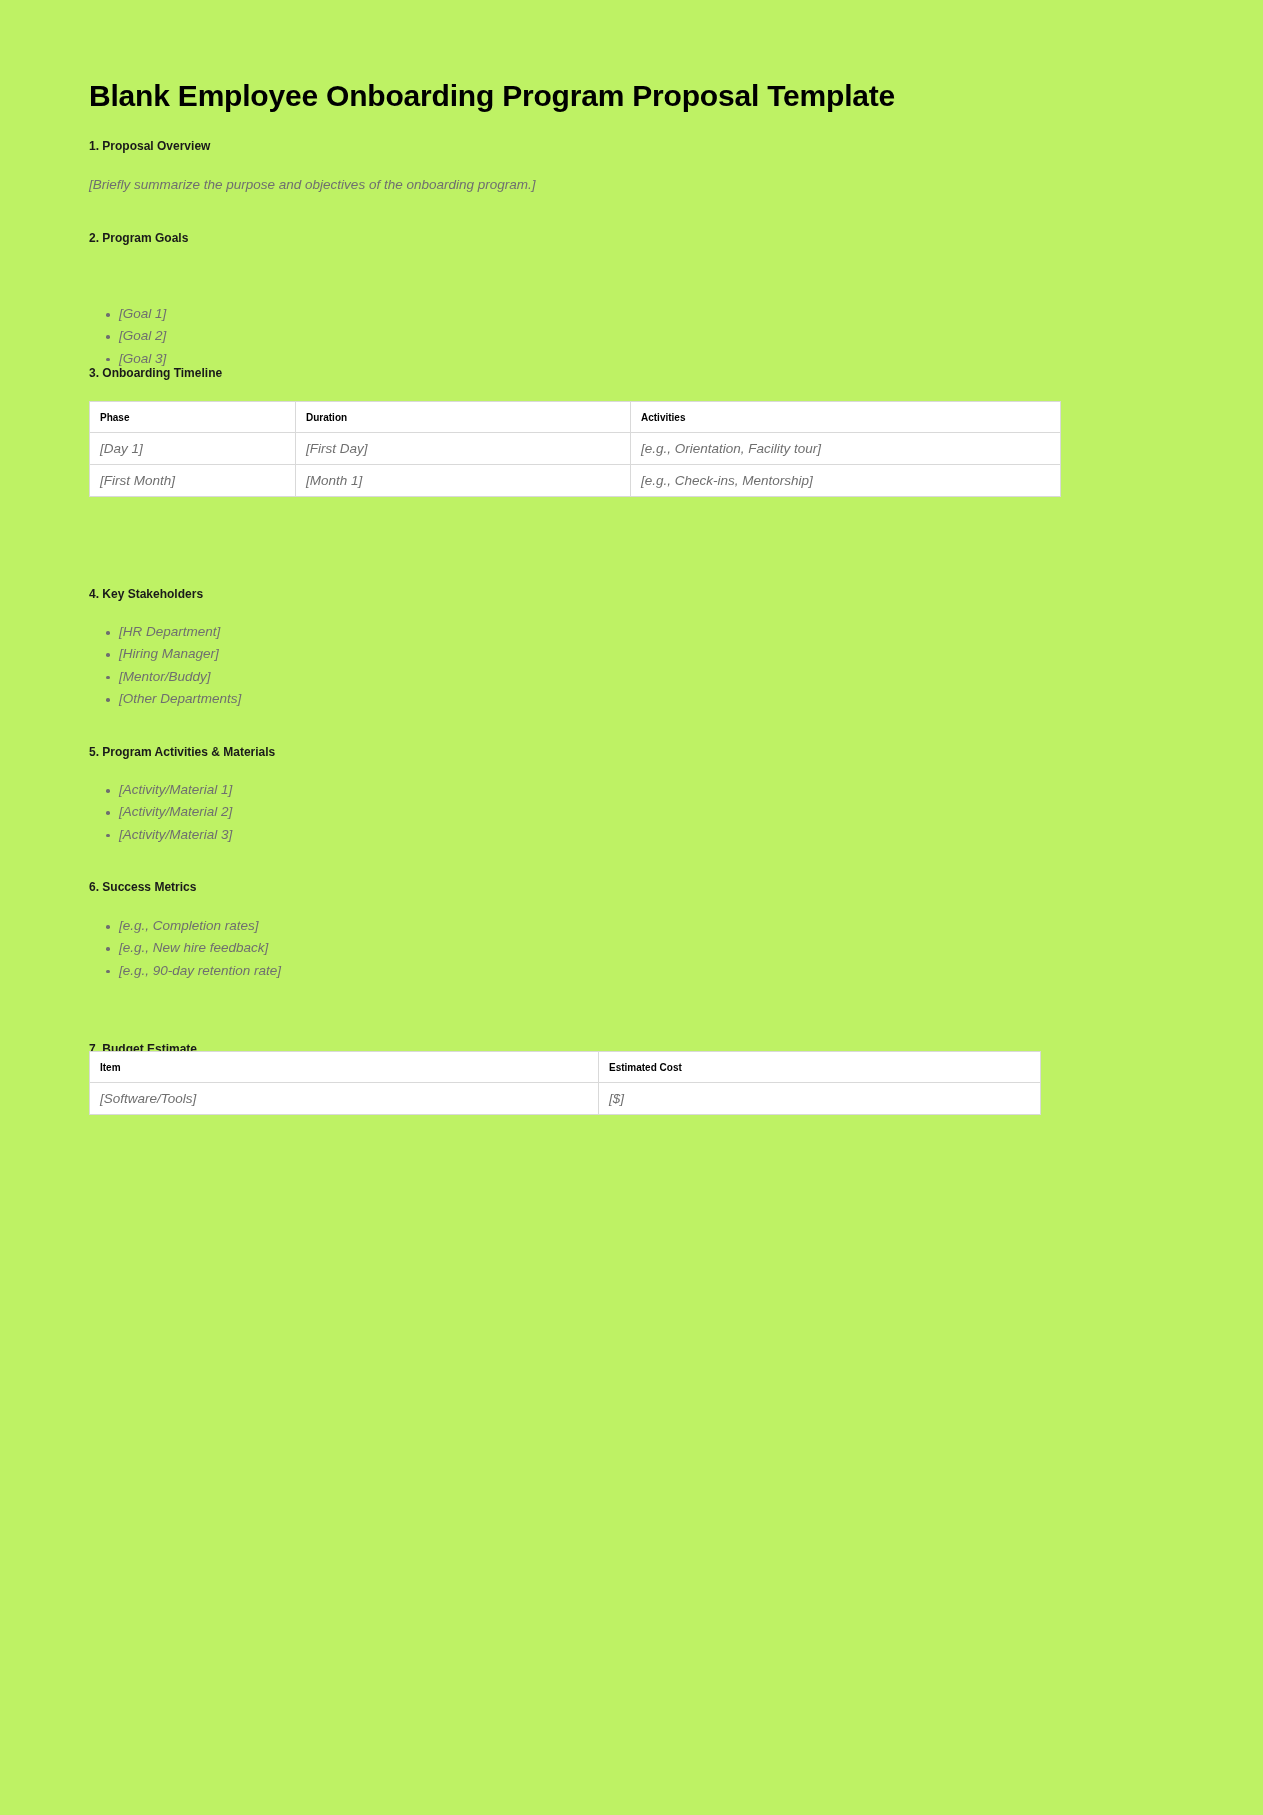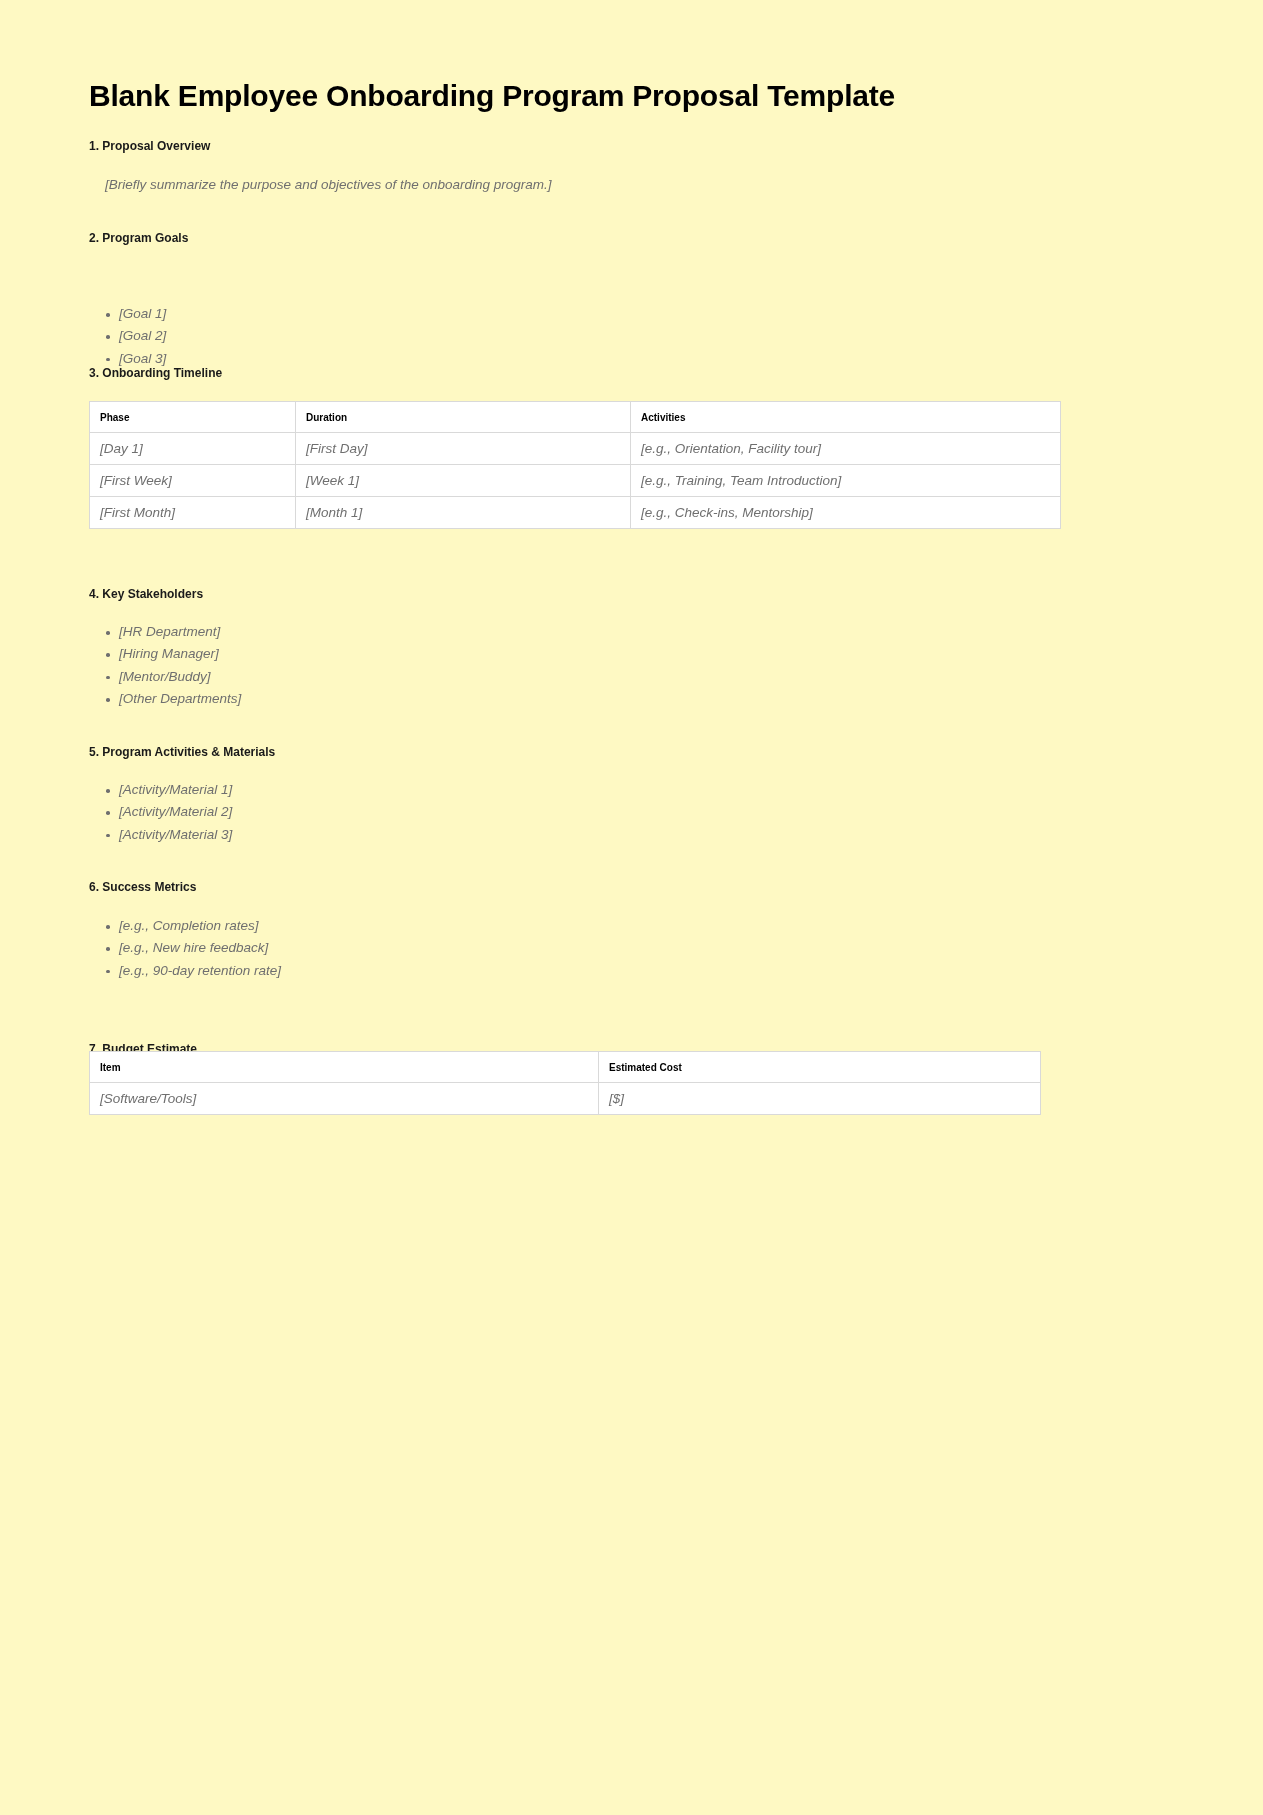--- a/index.html
+++ b/index.html
@@ -10,21 +10,21 @@
   body {
     width: 1263px;
     height: 1815px;
     font-family: "Liberation Sans", sans-serif;
     -webkit-font-smoothing: antialiased;
   }
   .page {
     position: relative;
     width: 1263px;
     height: 1815px;
-    background: #fef9c3;
+    background: #bef264;
     overflow: hidden;
   }
   
   .doc-clip {
     position: absolute;
     left: 0;
     top: 0;
     width: 1263px;
     height: 1128px;
     overflow: hidden;
@@ -57,21 +57,21 @@
     left: 0;
     white-space: nowrap;
   }
   p.para {
     font-size: 13.5px;
     font-style: italic;
     color: #6f6f6f;
     margin: 0;
     padding: 0;
     position: absolute;
-    left: 16px;
+    left: 0;
     white-space: nowrap;
   }
   ul.bullets {
     list-style: none;
     margin: 0;
     padding: 0;
     position: absolute;
     left: 0;
   }
   ul.bullets li {
@@ -165,25 +165,20 @@
             <th class="c3">Activities</th>
           </tr>
         </thead>
         <tbody>
           <tr>
             <td class="c1">[Day 1]</td>
             <td class="c2">[First Day]</td>
             <td class="c3">[e.g., Orientation, Facility tour]</td>
           </tr>
           <tr>
-            <td class="c1">[First Week]</td>
-            <td class="c2">[Week 1]</td>
-            <td class="c3">[e.g., Training, Team Introduction]</td>
-          </tr>
-          <tr>
             <td class="c1">[First Month]</td>
             <td class="c2">[Month 1]</td>
             <td class="c3">[e.g., Check-ins, Mentorship]</td>
           </tr>
         </tbody>
       </table>
 
       <h2 class="section-heading" style="top:587px;">4. Key Stakeholders</h2>
       <ul class="bullets" style="top:621px;">
         <li>[HR Department]</li>

